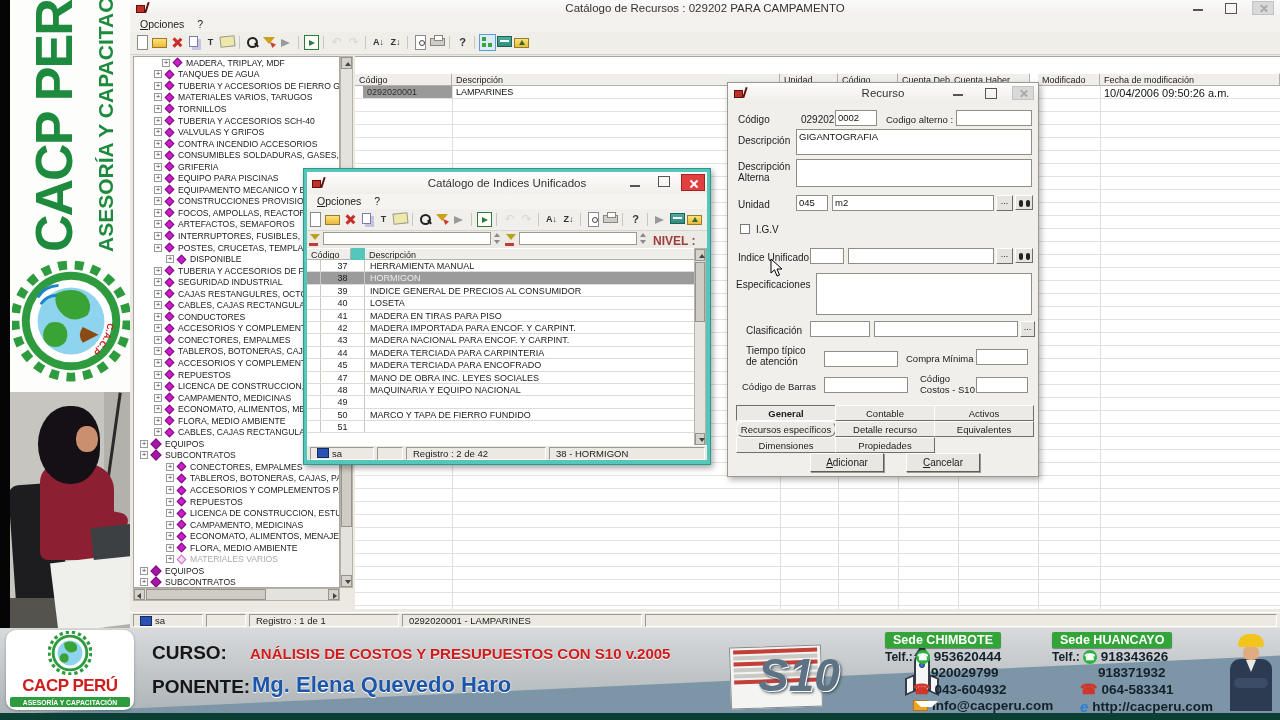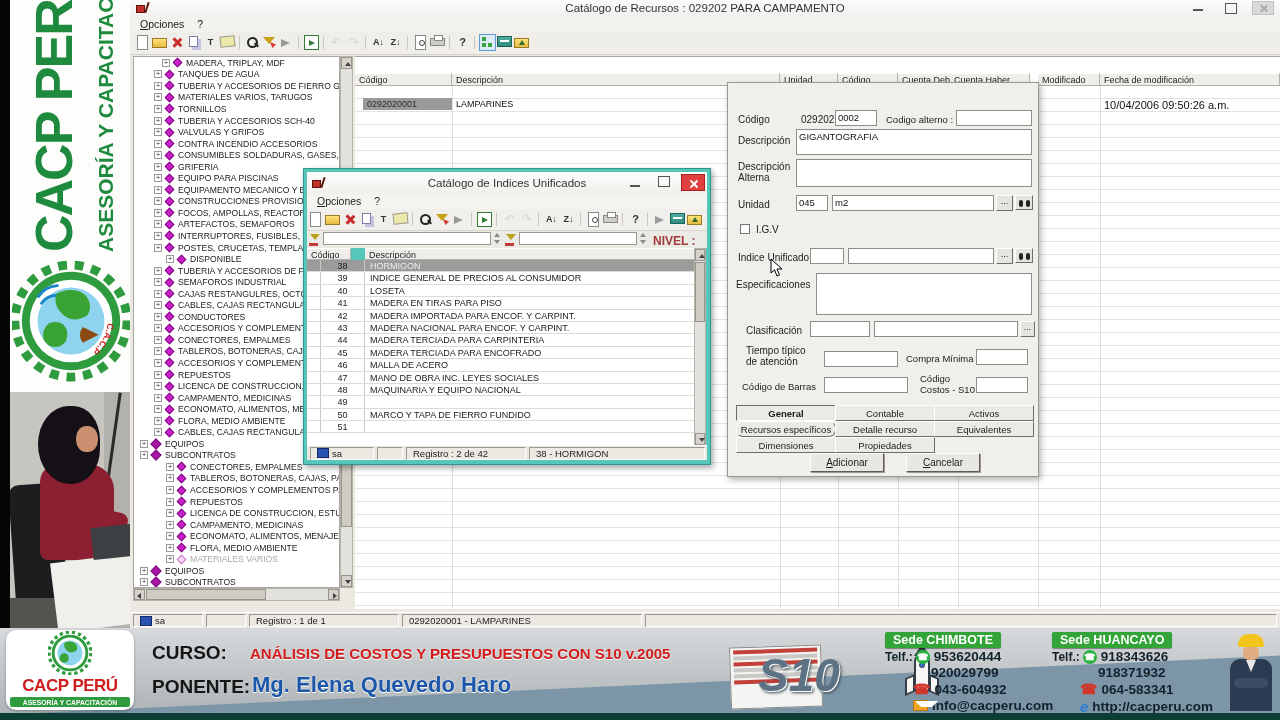--- a/index.html
+++ b/index.html
@@ -109,21 +109,21 @@
   .arr-r { top:3px; left:4px; border-top:3px solid transparent; border-bottom:3px solid transparent; border-left:4px solid #444; border-right:none; }
 
   
   #main-table { position:absolute; left:225px; top:56px; width:925px; height:552px; background:#fff; border-top:1px solid #a8a69e; }
   #mt-filter { position:absolute; left:225px; top:56px; width:925px; height:16px; background:#ece9e3; }
   #mt-header { position:absolute; left:0; top:16px; width:925px; height:13px; }
   .hcell { position:absolute; top:0; height:13px; background:#f0eeea; border-right:1px solid #b2b0a8; border-bottom:1px solid #b2b0a8; border-top:1px solid #fff; font-size:9px; color:#222; padding:1px 0 0 4px; overflow:hidden; }
   #mt-body { position:absolute; left:0; top:29px; width:925px; height:523px;
      background:repeating-linear-gradient(to bottom, #fff 0 12px, #e4e2de 12px 13px); }
   .vline { position:absolute; top:0; bottom:0; width:1px; background:#e0deda; }
-  #mt-row1 { position:absolute; left:0; top:12px; width:925px; height:13px; }
+  #mt-row1 { position:absolute; left:0; top:0; width:925px; height:13px; }
   .r1-code { position:absolute; left:8px; top:0; width:89px; height:12px; background:#9a9a9a; color:#2e2e2e; font-size:9px; padding:1px 0 0 4px; }
   .r1-desc { position:absolute; left:101px; top:1px; font-size:9px; color:#111; }
   .r1-fecha { position:absolute; left:749px; top:1px; font-size:11px; color:#111; }
 
   
   .statusbar { position:absolute; background:#ece9e3; border-top:1px solid #fff; font-size:9.5px; color:#222; display:flex; align-items:center; }
   .st-seg { height:13px; border:1px solid; border-color:#9a988f #fff #fff #9a988f; margin-left:3px; padding:0 6px; display:flex; align-items:center; white-space:nowrap; }
   .st-ico { width:12px; height:10px; background:#2a52b0; border:1px solid #142a66; margin-right:3px; flex:none; }
 
   
@@ -365,21 +365,21 @@
           <span class="lbl">DISPONIBLE</span>
         </div>
         <div class="tree-item" style="padding-left: 20px;">
           <span class="t-expand"></span>
           <span class="t-diamond"></span>
           <span class="lbl">TUBERIA Y ACCESORIOS DE FIE</span>
         </div>
         <div class="tree-item" style="padding-left: 20px;">
           <span class="t-expand"></span>
           <span class="t-diamond"></span>
-          <span class="lbl">SEMAFOROS INDUSTRIAL</span>
+          <span class="lbl">SEGURIDAD INDUSTRIAL</span>
         </div>
         <div class="tree-item" style="padding-left: 20px;">
           <span class="t-expand"></span>
           <span class="t-diamond"></span>
           <span class="lbl">CAJAS RESTANGULRES, OCTO</span>
         </div>
         <div class="tree-item" style="padding-left: 20px;">
           <span class="t-expand"></span>
           <span class="t-diamond"></span>
           <span class="lbl">CABLES, CAJAS RECTANGULA</span>
@@ -594,20 +594,25 @@
       <span class="f-funnel" style="position:absolute;left:198px;top:2px;"></span>
       <span class="flt-input" style="left:212px;top:1px;width:118px;"></span>
       <span class="spin" style="left:332px;top:1px;"></span>
       <span class="nivel" style="left:346px;top:3px;">NIVEL : 0/1</span>
     </div>
     <div id="di-grid-head">
         <span class="hcell" style="left: 0px; height: 12px; width: 44px;">Código</span>
         <span class="hcell" style="left: 58px; height: 12px; width: 332px;">Descripción</span>
       </div>
     <div id="di-rows">
+        <div class="di-row">
+          <span class="di-c0"></span>
+          <span class="di-c1">37</span>
+          <span class="di-c2">HERRAMIENTA MANUAL</span>
+        </div>
         <div class="di-row sel">
           <span class="di-c0"></span>
           <span class="di-c1">38</span>
           <span class="di-c2">HORMIGON</span>
         </div>
         <div class="di-row">
           <span class="di-c0"></span>
           <span class="di-c1">39</span>
           <span class="di-c2">INDICE GENERAL DE PRECIOS AL CONSUMIDOR</span>
         </div>
@@ -633,25 +638,20 @@
         </div>
         <div class="di-row">
           <span class="di-c0"></span>
           <span class="di-c1">44</span>
           <span class="di-c2">MADERA TERCIADA PARA CARPINTERIA</span>
         </div>
         <div class="di-row">
           <span class="di-c0"></span>
           <span class="di-c1">45</span>
           <span class="di-c2">MADERA TERCIADA PARA ENCOFRADO</span>
-        </div>
-        <div class="di-row">
-          <span class="di-c0"></span>
-          <span class="di-c1">46</span>
-          <span class="di-c2">MALLA DE ACERO</span>
         </div>
         <div class="di-row">
           <span class="di-c0"></span>
           <span class="di-c1">47</span>
           <span class="di-c2">MANO DE OBRA INC. LEYES SOCIALES</span>
         </div>
         <div class="di-row">
           <span class="di-c0"></span>
           <span class="di-c1">48</span>
           <span class="di-c2">MAQUINARIA Y EQUIPO NACIONAL</span>
@@ -678,26 +678,35 @@
       <span class="sb-btn" style="bottom:0;width:10px;">
           <span class="arr arr-dn"></span>
         </span>
     </div>
     <div class="statusbar" id="di-status">
       <span class="st-seg" style="width:64px;">
           <span class="st-ico"></span>
           <span>sa</span>
         </span>
       <span class="st-seg" style="width:26px;"></span>
-      <span class="st-seg" style="width:120px;">Registro :   2 de  42</span>
+      <span class="st-seg" style="width:140px;">Registro :   2 de  42</span>
       <span class="st-seg" style="flex:1;margin-right:2px;">38 - HORMIGON</span>
     </div>
   </div>
 
   <div id="dlg-recurso">
+    <div id="dr-titlebar">
+      <span class="cart"></span>
+      <div id="dr-title">Recurso</div>
+      <div class="winbtns" style="right:4px;top:3px;">
+        <span class="wb wb-min"></span>
+        <span class="wb wb-max"></span>
+        <span class="wb wb-close-dis"></span>
+      </div>
+    </div>
 
     <span class="dr-lbl" style="left:10px;top:31px;">Código</span>
     <span class="dr-lbl" style="left:73px;top:31px;">029202</span>
     <span class="dr-in" style="left:107px;top:27px;width:42px;height:16px;">0002</span>
     <span class="dr-lbl" style="left:158px;top:31px;font-size:9.5px;">Codigo alterno :</span>
     <span class="dr-in" style="left:228px;top:27px;width:76px;height:16px;"></span>
 
     <span class="dr-lbl" style="left:10px;top:52px;">Descripción</span>
     <span class="dr-in" style="left:68px;top:46px;width:236px;height:26px;">GIGANTOGRAFIA</span>
 

